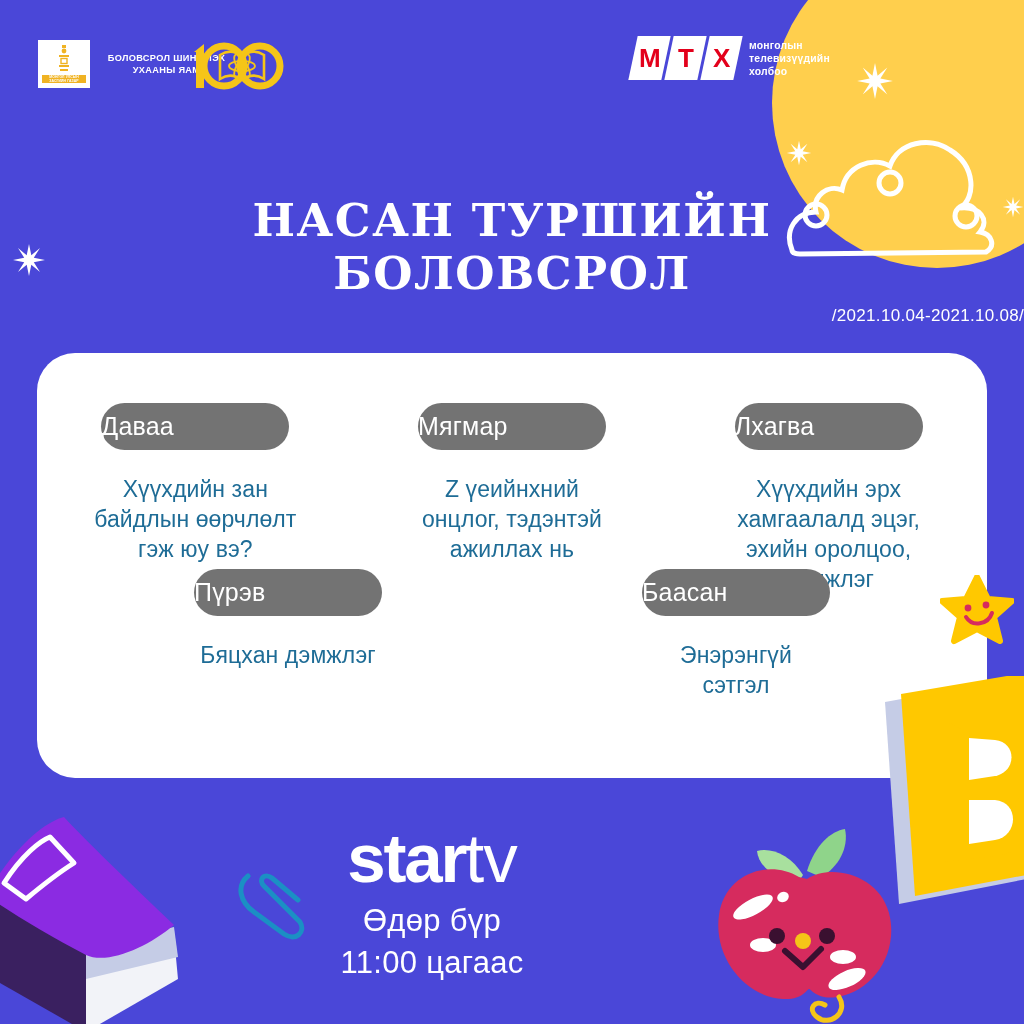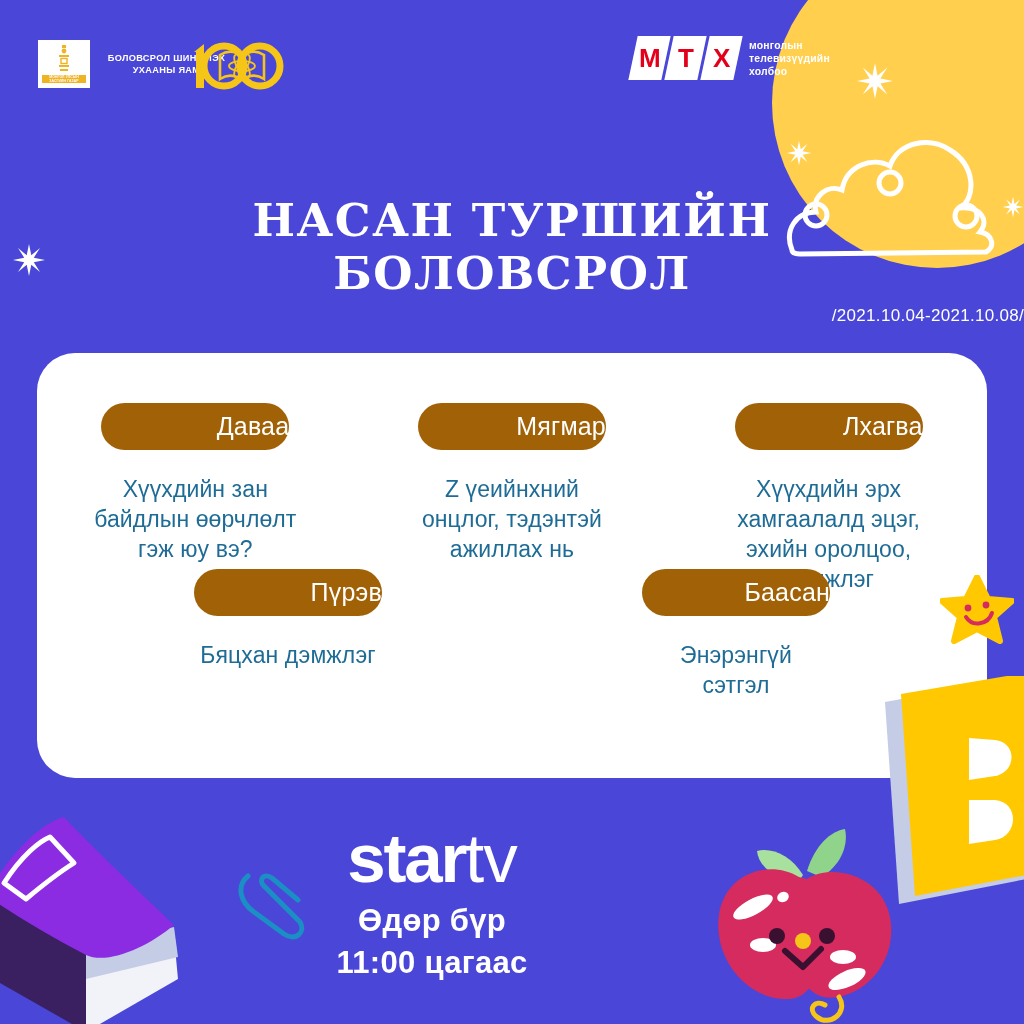--- a/index.html
+++ b/index.html
@@ -73,37 +73,37 @@
     position:absolute; left:37px; top:353px; width:950px; height:425px;
     background:#ffffff; border-radius:38px;
   }
 
   .sched-row { position:absolute; display:flex; }
   #row-1 { left:0; top:50px; width:950px; justify-content:space-around; }
   #row-2 { left:0; top:216px; width:950px; justify-content:center; gap:178px; }
 
   .day-cell { display:flex; flex-direction:column; align-items:center; width:270px; }
   .day-pill {
-    background:#a16207; color:#ffffff; border-radius:999px;
-    padding:9px 0; width:188px; text-align:right;
+    background:#737373; color:#ffffff; border-radius:999px;
+    padding:9px 0; width:188px; text-align:left;
     font-size:25px; font-weight:500; letter-spacing:.2px;
   }
   .day-topic {
     margin-top:24px; color:#1E6C96; font-size:23px; line-height:30px;
     font-weight:500; text-align:center; letter-spacing:.1px; white-space:pre-line;
   }
 
   
   #brand-block { position:absolute; left:0; top:822px; width:864px; text-align:center; }
   #brand-logo {
     color:#ffffff; font-size:69px; font-weight:bold; letter-spacing:-2.2px; line-height:74px;
   }
   #brand-logo .tv { font-weight:normal; letter-spacing:-1px; }
   #brand-sub1, #brand-sub2 {
-    color:#ffffff; font-size:31px; line-height:42px; font-weight:700; letter-spacing:.3px;
+    color:#ffffff; font-size:31px; line-height:42px; font-weight:400; letter-spacing:.3px;
   }
   #brand-sub1 { margin-top:4px; }
 
   
   #book-illo     { left:-22px;  bottom:-8px;  width:260px; height:225px; }
   #paperclip-illo{ left:230px;  bottom:76px;  width:80px;  height:92px; }
   #apple-illo    { right:110px; bottom:-6px;  width:215px; height:215px; }
   #letter-b-illo { right:-18px; bottom:118px; width:165px; height:230px; }
   #star-illo     { right:10px;  top:575px;    width:74px;  height:72px; }
 </style>

